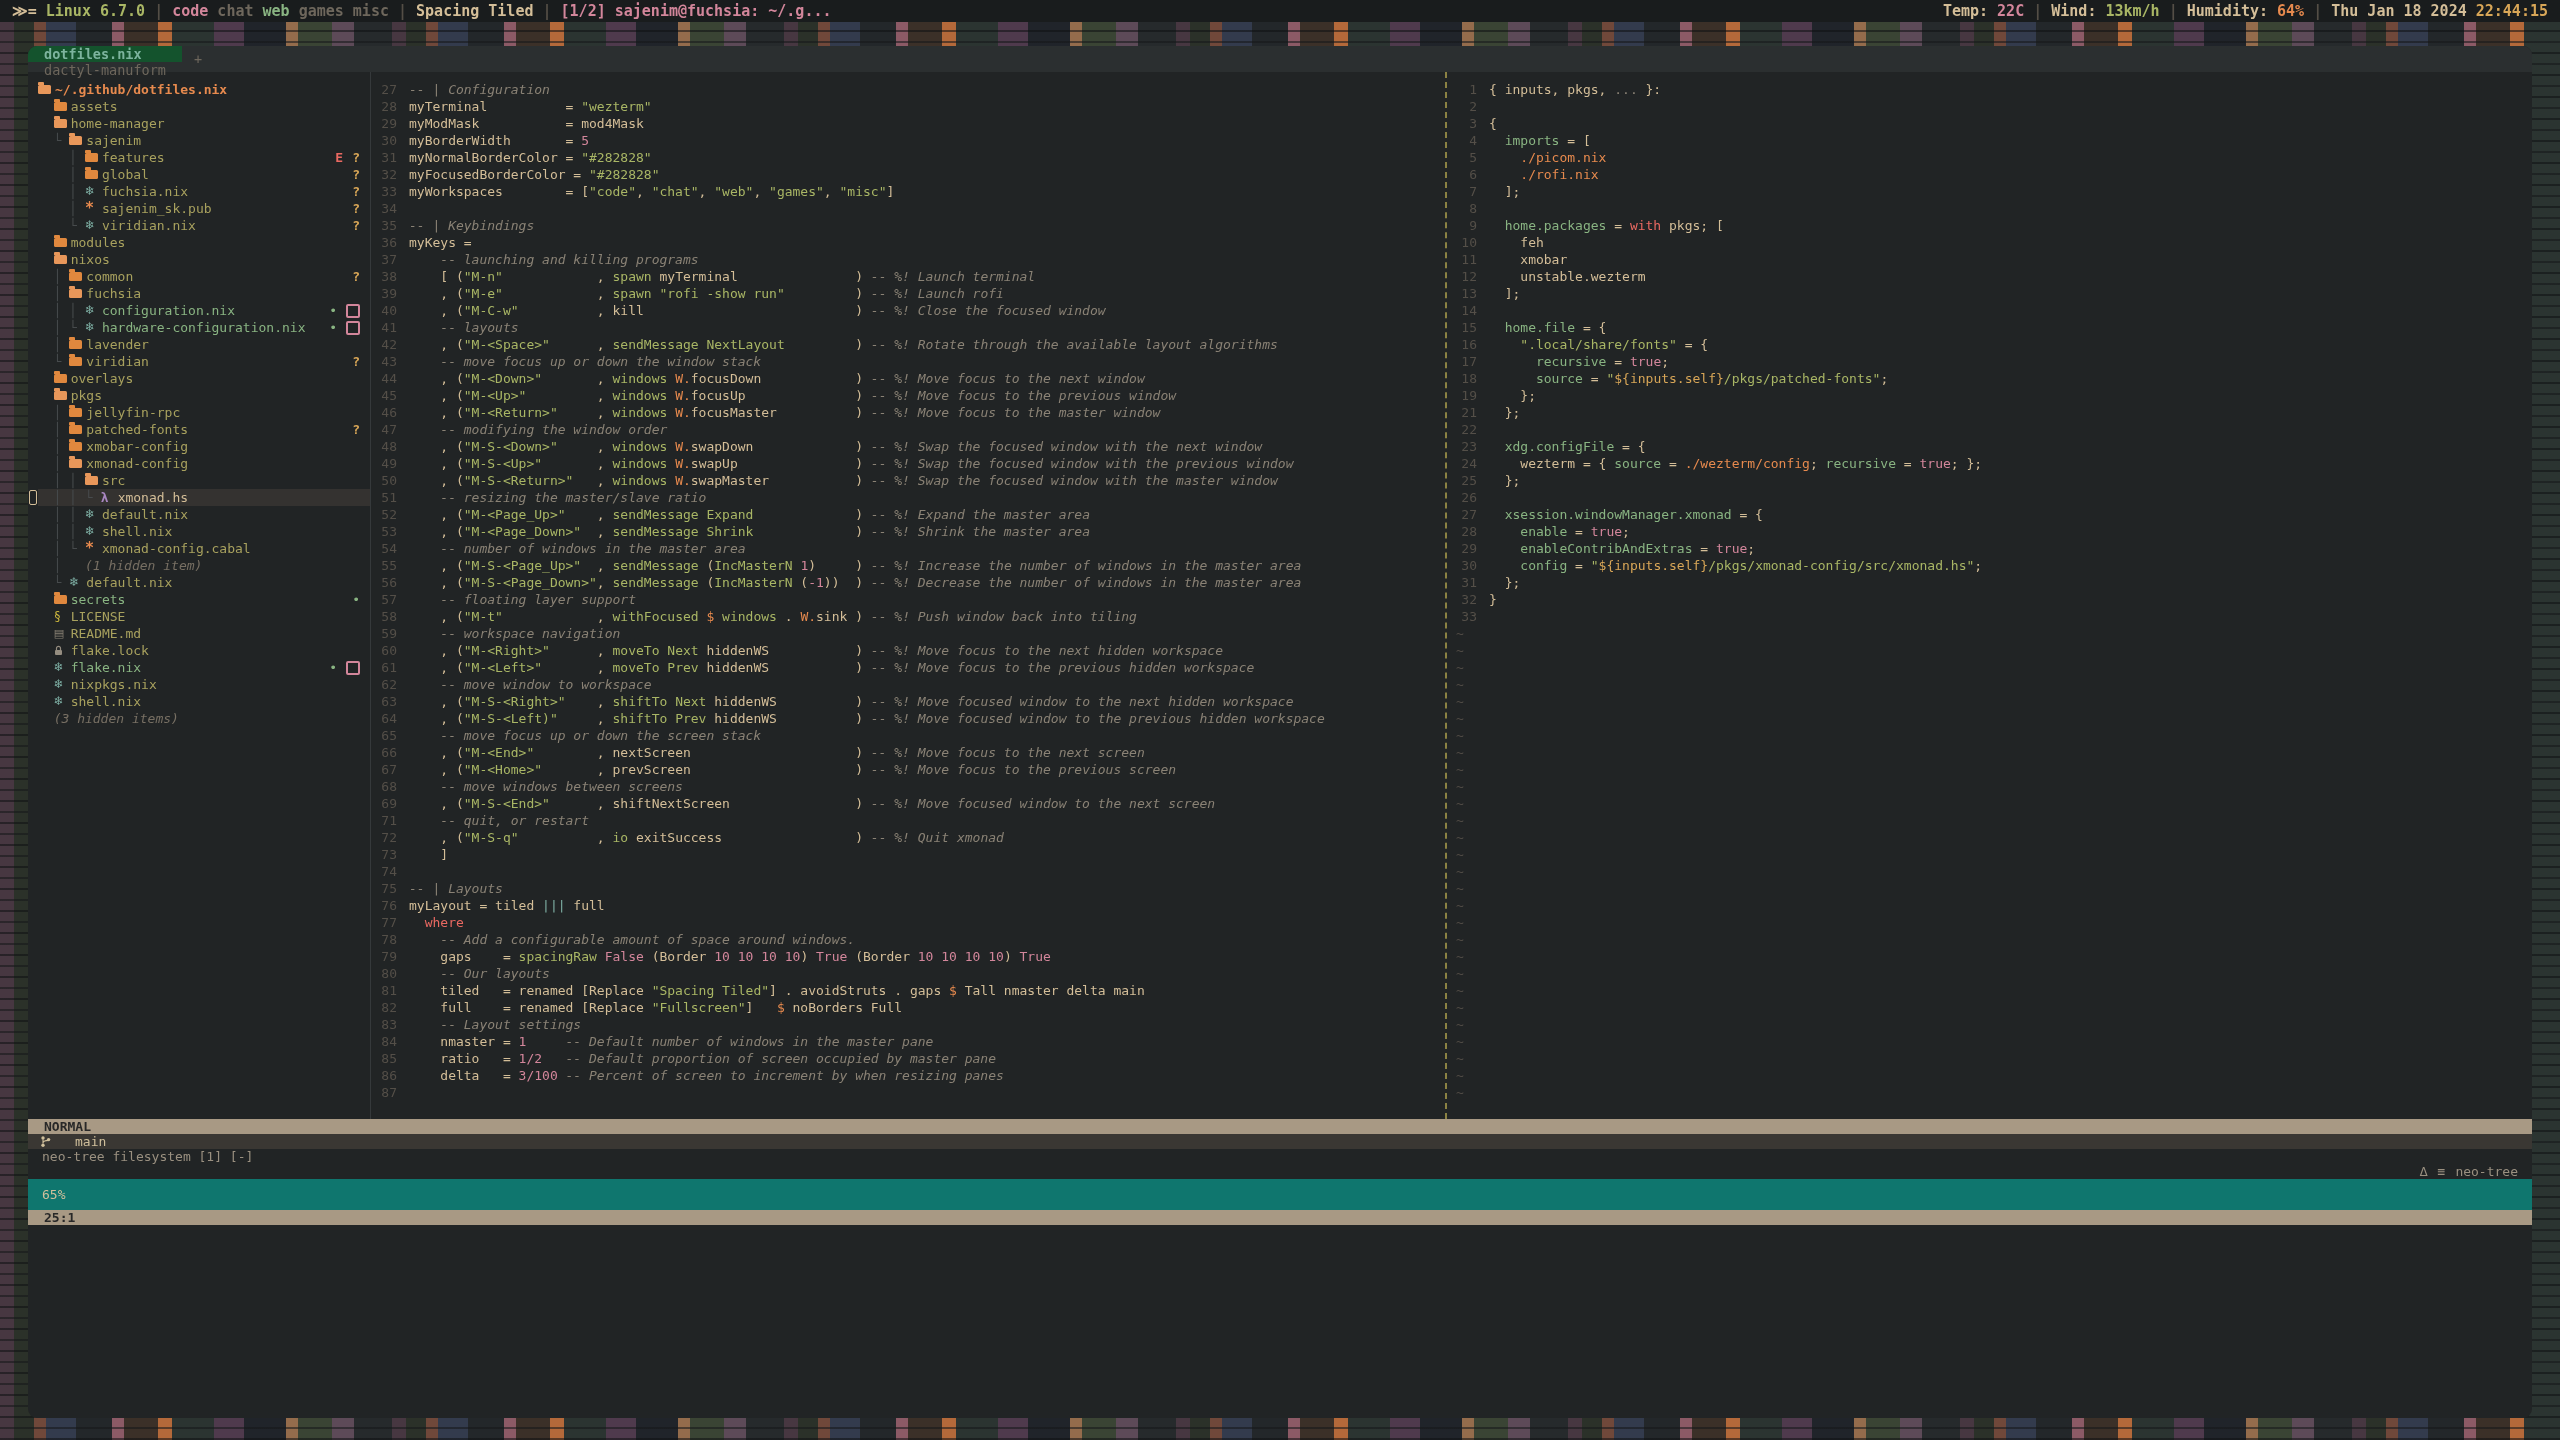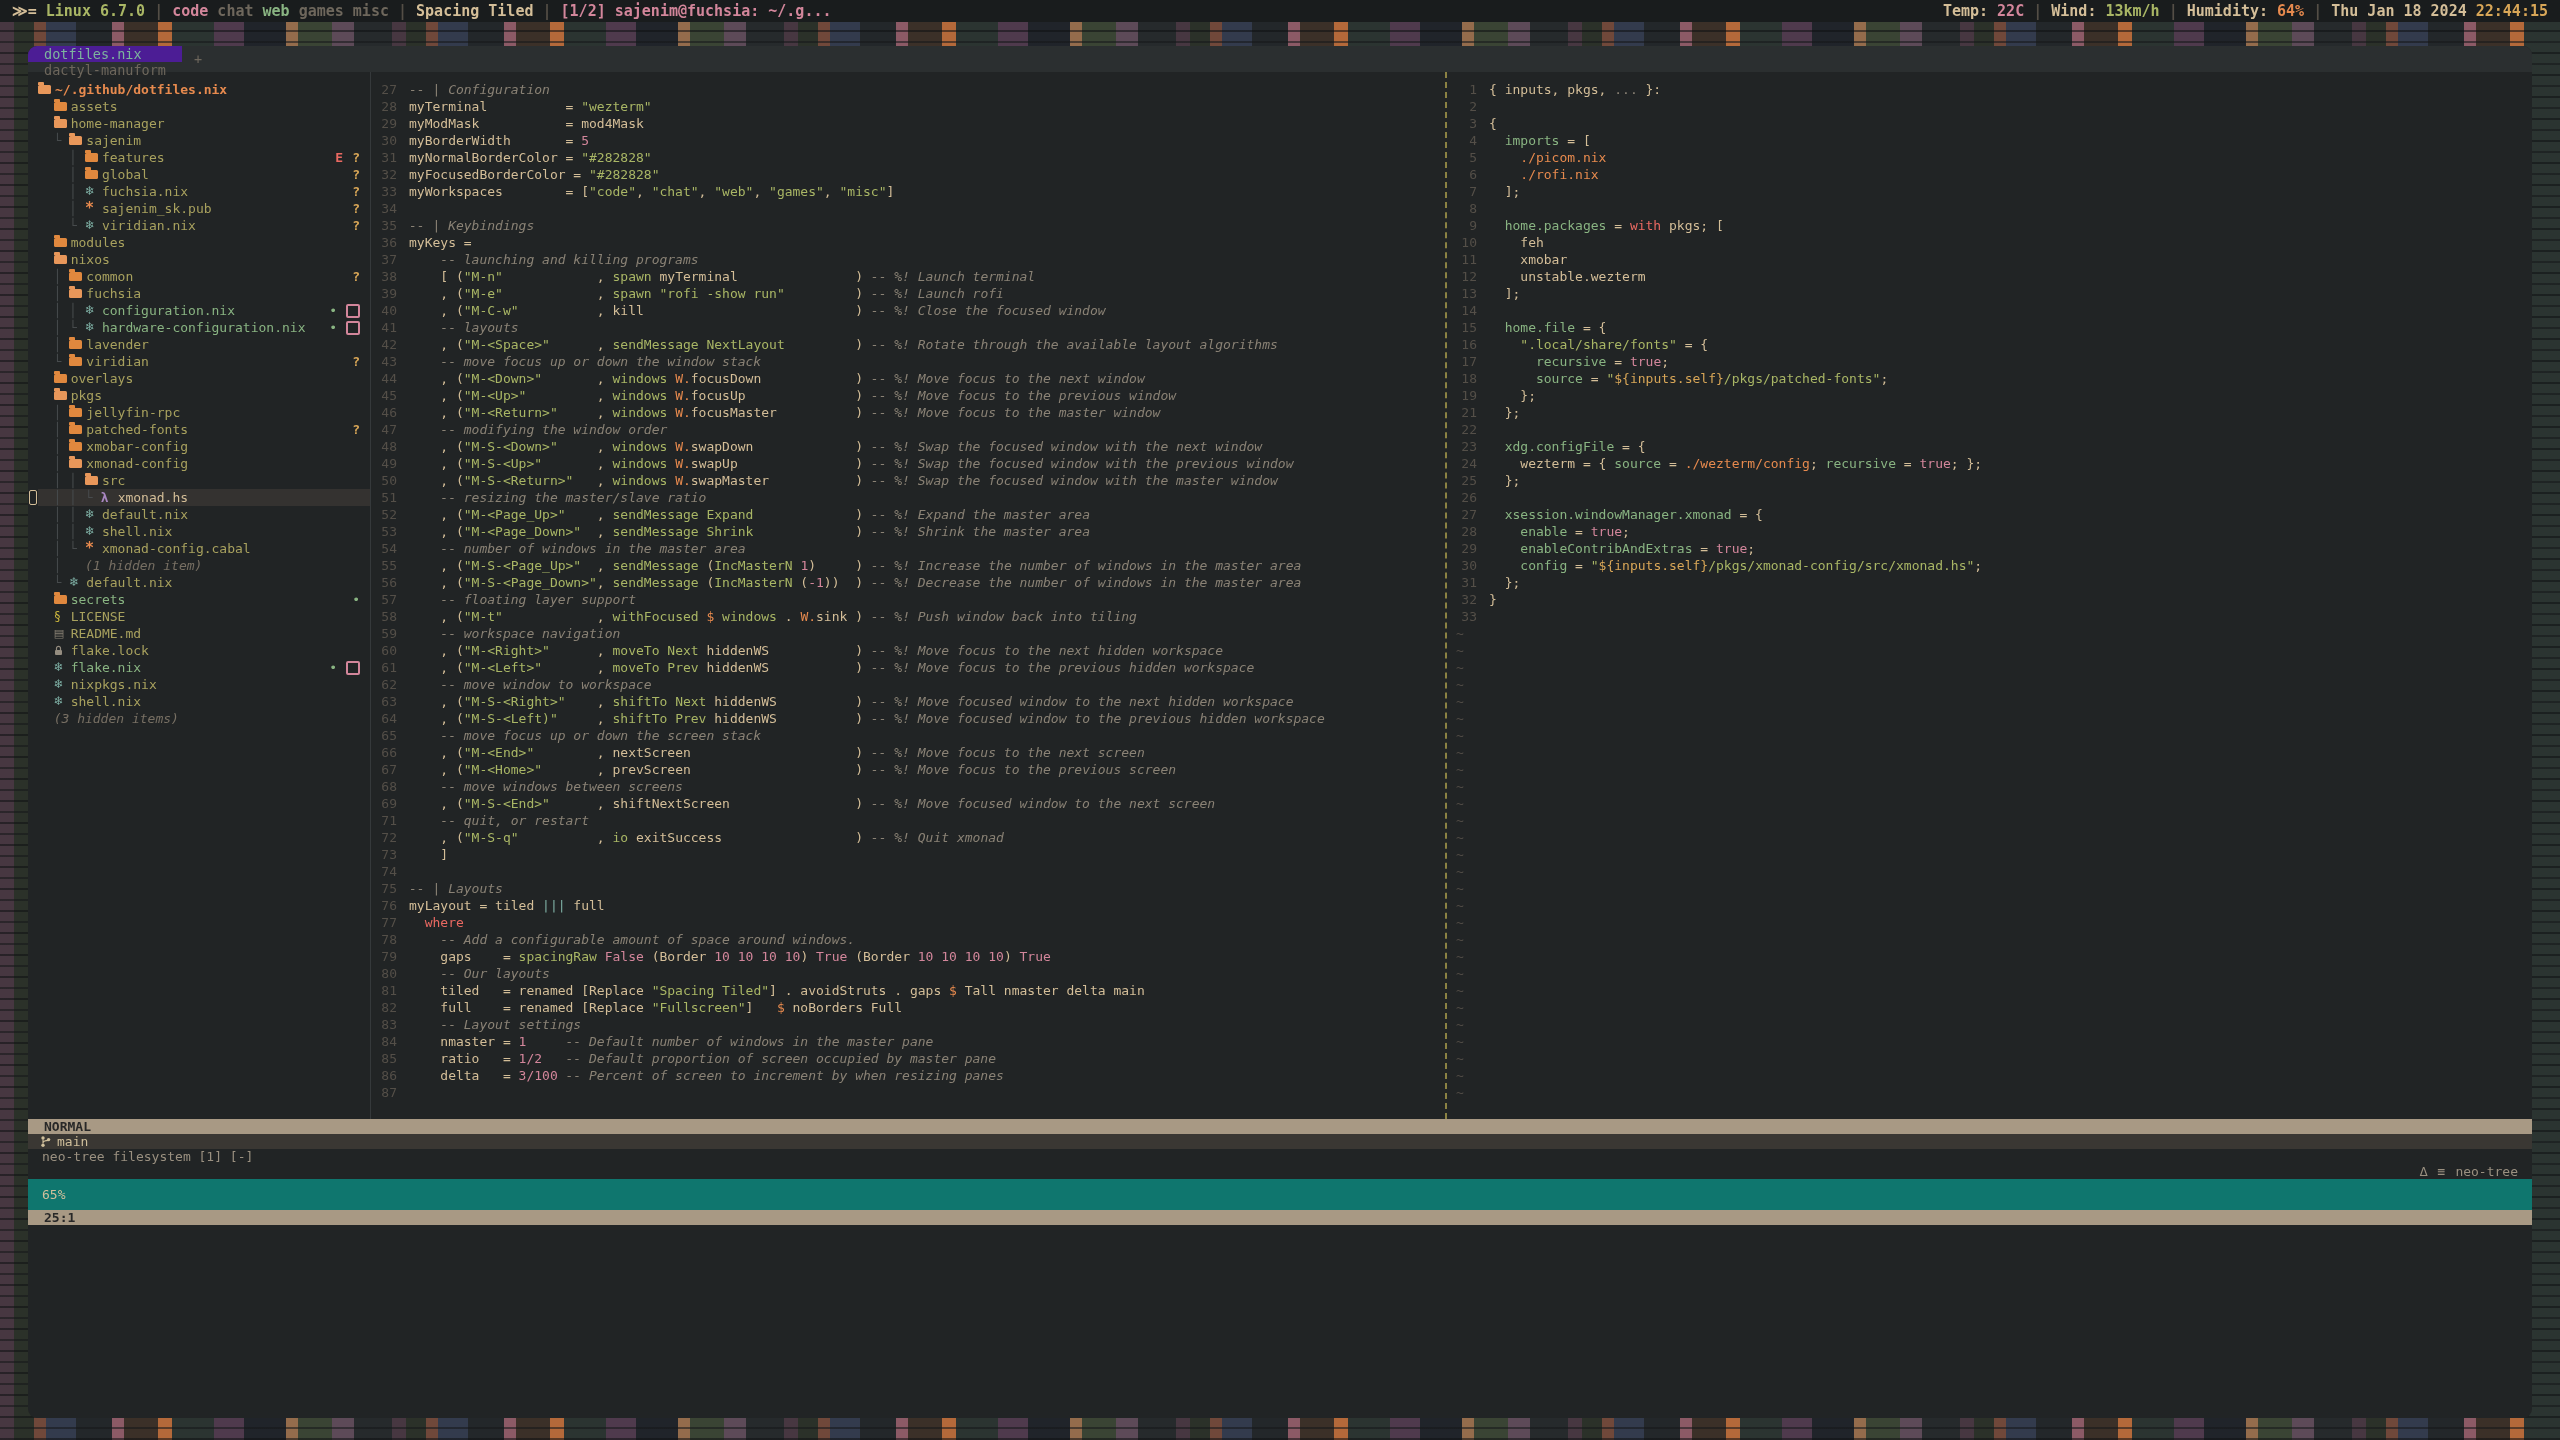--- a/index.html
+++ b/index.html
@@ -24,21 +24,21 @@
   .sg-logo{color:#d4be98}.sg-green{color:#a9b665}.sg-sep{color:#544e46}
   .sg-pink{color:#d3869b}.sg-dim{color:#6e675c}.sg-teal{color:#89b482}
   .sg-tan{color:#d4be98}.sg-orange{color:#e78a4e}.sg-yellow{color:#d8a657}
   
   #window{position:absolute;left:28px;top:46px;width:2504px;height:1372px;
     background:#212425;border-radius:9px;overflow:hidden;}
   
   #tabbar{position:absolute;left:0;top:0;right:0;height:26px;background:#2b2f30;
     display:flex;align-items:stretch;font-size:13.5px;}
   .tab{padding:0 16px;display:flex;align-items:center;}
-  .tab.active{background:#4c1d95;color:#7db49e;font-weight:normal;}
+  .tab.active{background:#14532d;color:#7db49e;font-weight:bold;}
   .tab.inactive{color:#6e675c;}
   .newtab{color:#6e675c;padding:0 12px;display:flex;align-items:center;}
   
   #nvim{position:absolute;top:26px;left:0;right:0;height:1047px;font-size:13px;line-height:17px;}
   #tree{position:absolute;left:0;top:0;width:342px;height:100%;box-sizing:border-box;
         padding:9px 0 0 10px;overflow:hidden;}
   #vsep{position:absolute;left:342px;top:0;width:1px;height:100%;background:#35393b;}
   #editor{position:absolute;left:343px;top:0;width:1074px;height:100%;box-sizing:border-box;
         padding-top:9px;overflow:hidden;}
   #rightpane{position:absolute;left:1417px;top:0;right:0;height:100%;box-sizing:border-box;
@@ -74,21 +74,21 @@
   .tn-root{color:#e78a4e;font-weight:bold}
   .tn-sel{color:#d4be98}
   .tn-hidden{color:#776f63;font-style:italic}
   .badges{margin-left:auto;display:flex;gap:9px;align-items:center;}
   .bg-y{color:#d8a657;font-weight:bold}.bg-e{color:#ea6962;font-weight:bold}.bg-t{color:#89b482}
   .bbox{width:10px;height:10px;border:2px solid #d3869b;border-radius:2px;display:inline-block;}
   
   #statusline{position:absolute;left:0;top:1073px;right:0;height:20px;background:#24282a;
      display:flex;align-items:stretch;font-size:13px;white-space:pre;flex-direction:column;}
   .pl-mode{background:#a89984;color:#282828;font-weight:bold;padding:0 16px;display:flex;align-items:center;}
-  .pl-branch{background:#3a3733;color:#d0bf9b;padding:0 12px;display:flex;gap:6px;align-items:center;}
+  .pl-branch{background:#3a3733;color:#d0bf9b;padding:0 12px;display:flex;gap:24px;align-items:center;}
   .pl-info{color:#9a9080;padding:0 14px;display:flex;align-items:center;}
   .pl-ft{color:#9a9080;display:flex;gap:10px;align-items:center;padding:0 14px;margin-left:auto;}
   .pl-pct{background:#0f766e;color:#d0bf9b;padding:8px 14px;display:flex;align-items:center;}
   .pl-pos{background:#a89984;color:#282828;font-weight:bold;padding:0 16px;display:flex;align-items:center;}
   .plsep{width:12px;flex:none;}
   .s1{background:linear-gradient(105deg,#a89984 0 50%,#3a3733 50% 100%);}
   .s2{background:linear-gradient(105deg,#3a3733 0 50%,#24282a 50% 100%);}
   .s4{background:linear-gradient(105deg,#24282a 0 50%,#3a3733 50% 100%);}
   .s5{background:linear-gradient(105deg,#3a3733 0 50%,#a89984 50% 100%);}
   

